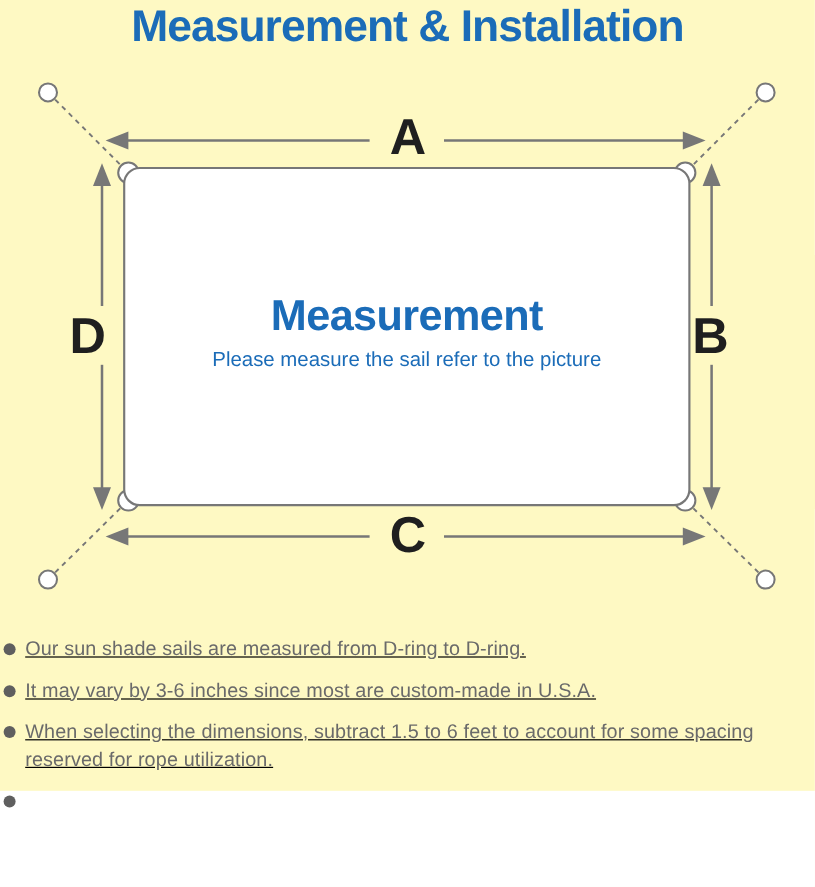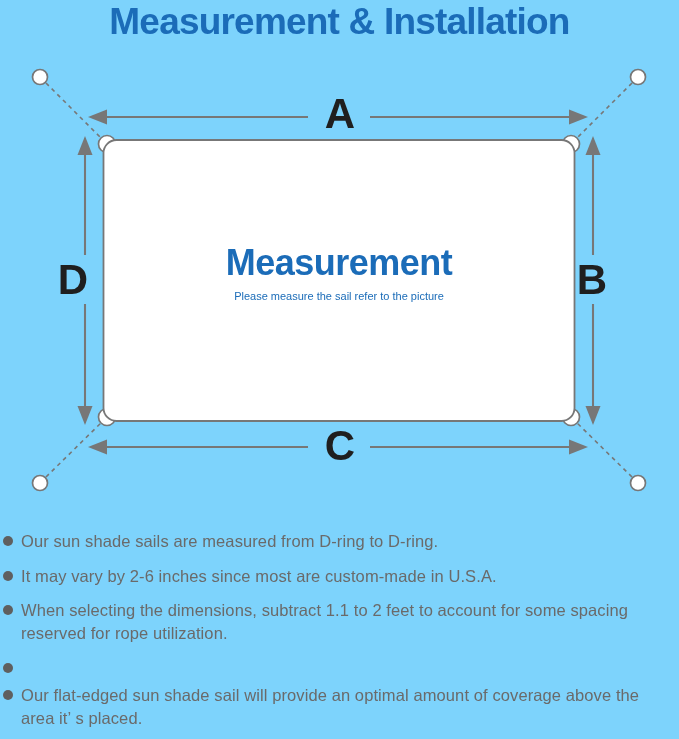--- a/index.html
+++ b/index.html
@@ -9,21 +9,21 @@
     --label-black:#1f1f1f;
     --dot:#5f5f5f;
   }
   *{box-sizing:border-box;margin:0;padding:0;}
   html,body{background:#fff;}
   body{
     width:679px;height:739px;overflow:hidden;
     font-family:"Liberation Sans",sans-serif;
     position:relative;
   }
-  .stage{position:relative;width:679px;height:739px;background:#7dd3fc;}
+  .stage{position:relative;width:679px;height:659px;background:#fef9c3;}
   .page-title{
     position:absolute;top:0;left:0;width:679px;
     text-align:center;
     font-size:37px;font-weight:bold;letter-spacing:-0.8px;
     color:var(--accent);
     padding-top:1px;
   }
   svg.diagram{position:absolute;top:0;left:0;}
   .ln{stroke:var(--gray-line);fill:none;}
   .dash{stroke-dasharray:4 4;stroke-width:1.6;}
@@ -39,28 +39,29 @@
   }
   .dim-a{left:340px;top:114px;}
   .dim-b{left:592px;top:280px;}
   .dim-c{left:340px;top:446px;}
   .dim-d{left:73px;top:280px;}
   .center-text{
     position:absolute;left:103px;top:242px;width:472px;
     text-align:center;color:var(--accent);
   }
   .center-title{font-size:36px;font-weight:bold;letter-spacing:-0.5px;}
-  .center-sub{font-size:11px;margin-top:6px;}
+  .center-sub{font-size:17px;margin-top:6px;}
   .notes{
     position:absolute;left:3px;top:530px;width:673px;
     list-style:none;
   }
   .note-item{
     display:flex;align-items:flex-start;
     margin-bottom:11.5px;
+    text-decoration:underline;
   }
   .bullet-dot{
     flex:0 0 auto;
     width:10px;height:10px;border-radius:50%;
     background:var(--dot);
     margin:6px 8px 0 0;
   }
   .note-text{
     font-size:16.5px;line-height:23px;color:var(--gray-text);
     letter-spacing:0.1px;
@@ -123,28 +124,24 @@
     <div class="center-sub">Please measure the sail refer to the picture</div>
   </div>
 
   <ul class="notes">
     <li class="note-item">
       <span class="bullet-dot"></span>
       <span class="note-text">Our sun shade sails are measured from D-ring to D-ring.</span>
     </li>
     <li class="note-item">
       <span class="bullet-dot"></span>
-      <span class="note-text">It may vary by 2-6 inches since most are custom-made in U.S.A.</span>
+      <span class="note-text">It may vary by 3-6 inches since most are custom-made in U.S.A.</span>
     </li>
     <li class="note-item">
       <span class="bullet-dot"></span>
-      <span class="note-text">When selecting the dimensions, subtract 1.1 to 2 feet to account for some spacing reserved for rope utilization.</span>
+      <span class="note-text">When selecting the dimensions, subtract 1.5 to 6 feet to account for some spacing reserved for rope utilization.</span>
     </li>
     <li class="note-item">
       <span class="bullet-dot"></span>
-    </li>
-    <li class="note-item">
-      <span class="bullet-dot"></span>
-      <span class="note-text">Our flat-edged sun shade sail will provide an optimal amount of coverage above the area it’ s placed.</span>
     </li>
   </ul>
 
 </div>
 
 </body></html>

